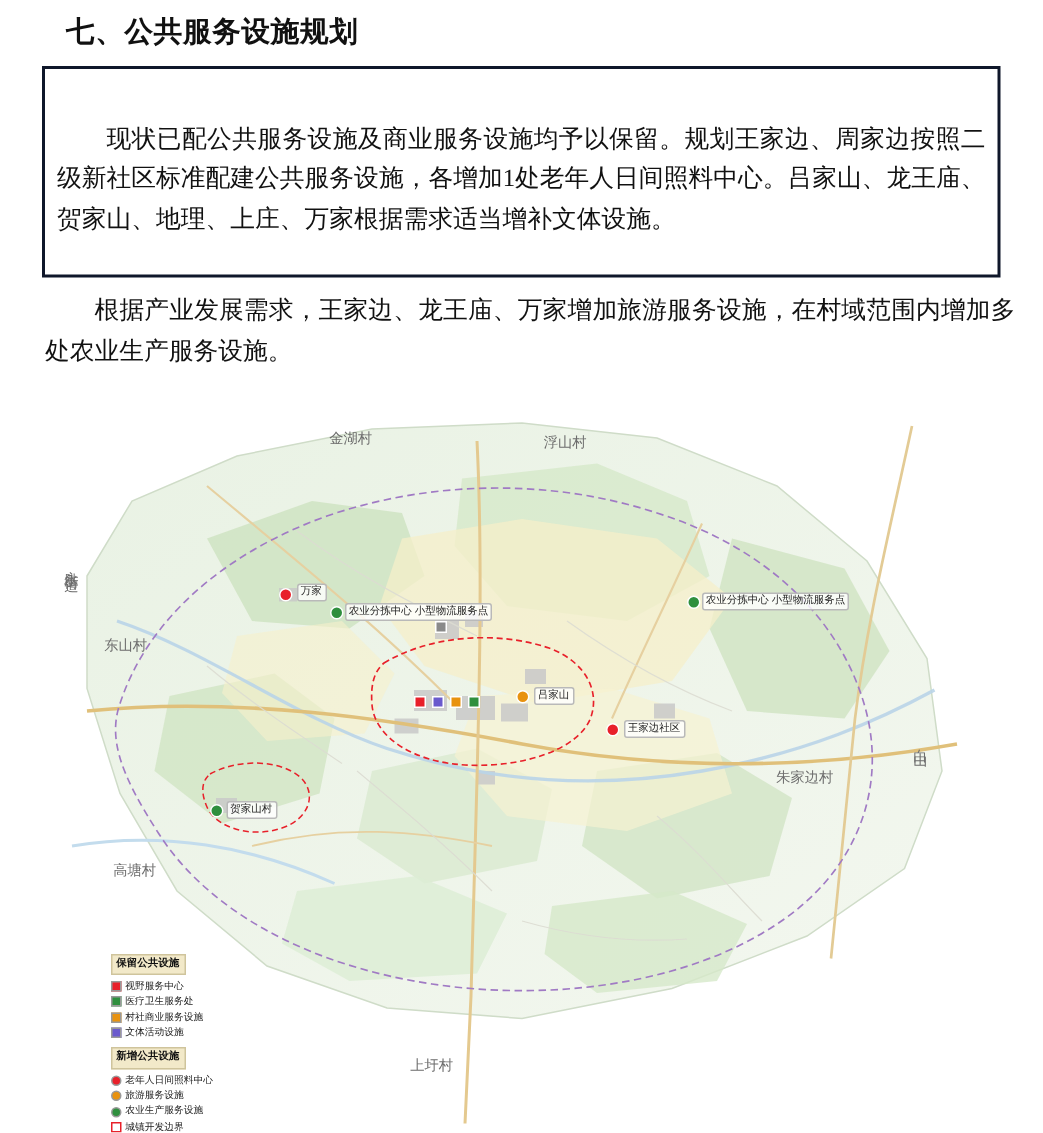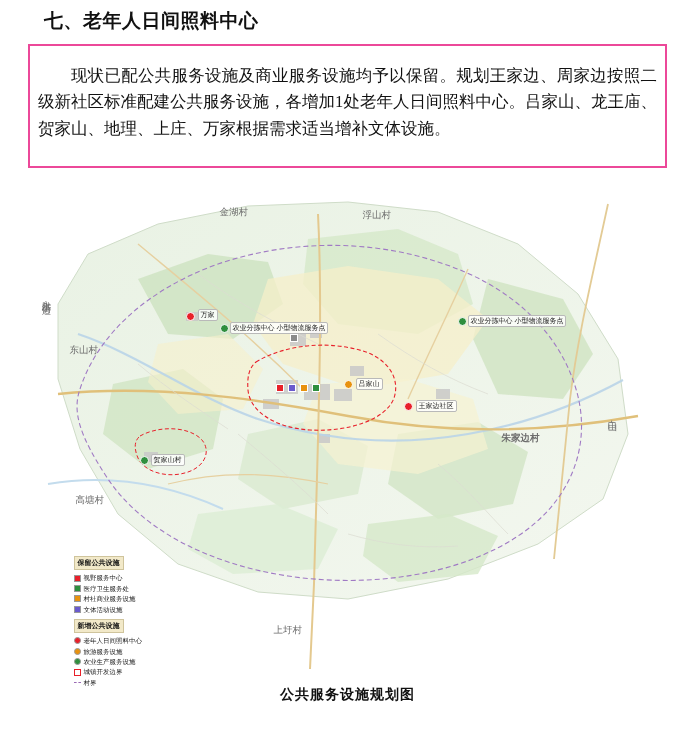--- a/index.html
+++ b/index.html
@@ -24,22 +24,22 @@
     font-family: "Liberation Sans", "DejaVu Sans", sans-serif;
     font-weight: bold;
     font-size: 19px;
     letter-spacing: 0.5px;
     margin: 8px 0 0 44px;
     color: #111;
   }
   .highlight-box {
     position: relative;
     margin: 10px 28px 0 28px;
-    border: 2px solid #ec4899;
-    padding: 0 8px 7px 8px;
+    border: 2px solid #0f172a;
+    padding: 17px 8px 7px 8px;
     box-sizing: border-box;
   }
   .para {
     font-size: 16.5px;
     line-height: 1.62;
     text-align: justify;
     text-justify: inter-ideograph;
     color: #111;
   }
   .para.indent {
@@ -152,26 +152,27 @@
   .legend-swatch.circle { border-radius: 50%; }
   .legend-swatch.hollow { background: transparent; border: 1px solid #e8202a; }
   .legend-swatch.line { height: 0; border: 0; border-top: 1px dashed #9a6ab5; }
   .legend-gap { height: 4px; }
 </style>
 </head>
 <body>
 
 <div class="page">
 
-  <h2 class="section-heading">七、老年人日间照料中心</h2>
+  <h2 class="section-heading">七、公共服务设施规划</h2>
 
   <div class="highlight-box">
     <p class="para indent">现状已配公共服务设施及商业服务设施均予以保留。规划王家边、周家边按照二级新社区标准配建公共服务设施，各增加1处老年人日间照料中心。吕家山、龙王庙、贺家山、地理、上庄、万家根据需求适当增补文体设施。</p>
   </div>
 
+  <p class="body-para">根据产业发展需求，王家边、龙王庙、万家增加旅游服务设施，在村域范围内增加多处农业生产服务设施。</p>
 
   <div class="map-wrap">
     <svg class="map-canvas" viewBox="0 0 660 500" preserveAspectRatio="none">
       <defs>
         <linearGradient id="gfade" x1="0" y1="0" x2="1" y2="1">
           <stop offset="0%" stop-color="#e9f2e4"></stop>
           <stop offset="100%" stop-color="#f3f7ef"></stop>
         </linearGradient>
       </defs>
 
@@ -234,21 +235,21 @@
       <path d="M238,178 C268,160 312,156 348,168 C372,177 382,196 376,214
                C368,236 330,248 292,246 C258,244 232,228 230,206 C229,193 231,184 238,178 Z" fill="none" stroke="#e8202a" stroke-width="1.1" stroke-dasharray="4,2.5"></path>
       <path d="M122,252 C140,242 168,242 182,254 C194,265 188,282 170,288
                C150,295 126,288 120,274 C116,265 116,257 122,252 Z" fill="none" stroke="#e8202a" stroke-width="1" stroke-dasharray="4,2.5"></path>
     </svg>
 
     <div class="map-label" style="left:158px; top:22px;margin-left:44px;">金湖村</div>
     <div class="map-label" style="left:345px; top:25px;">浮山村</div>
     <div class="map-label" style="left:52px; top:160px;">东山村</div>
     <div class="map-label vertical" style="left:22px; top:108px;">永胜街道</div>
-    <div class="map-label" style="left:484px; top:248px;font-weight:bold;">朱家边村</div>
+    <div class="map-label" style="left:500px; top:248px;">朱家边村</div>
     <div class="map-label" style="left:58px; top:310px;font-family:Liberation Serif, serif;">高塘村</div>
     <div class="map-label" style="left:256px; top:440px;">上圩村</div>
     <div class="map-label vertical" style="left:588px; top:228px;">白山</div>
 
     <div class="marker" style="left:168px; top:128px; background:#e8202a;"></div>
     <div class="poi" style="left:180px; top:125px;">万家</div>
 
     <div class="marker" style="left:202px; top:140px; background:#2f8f3e;"></div>
     <div class="poi" style="left:212px; top:138px;">农业分拣中心
 小型物流服务点</div>

